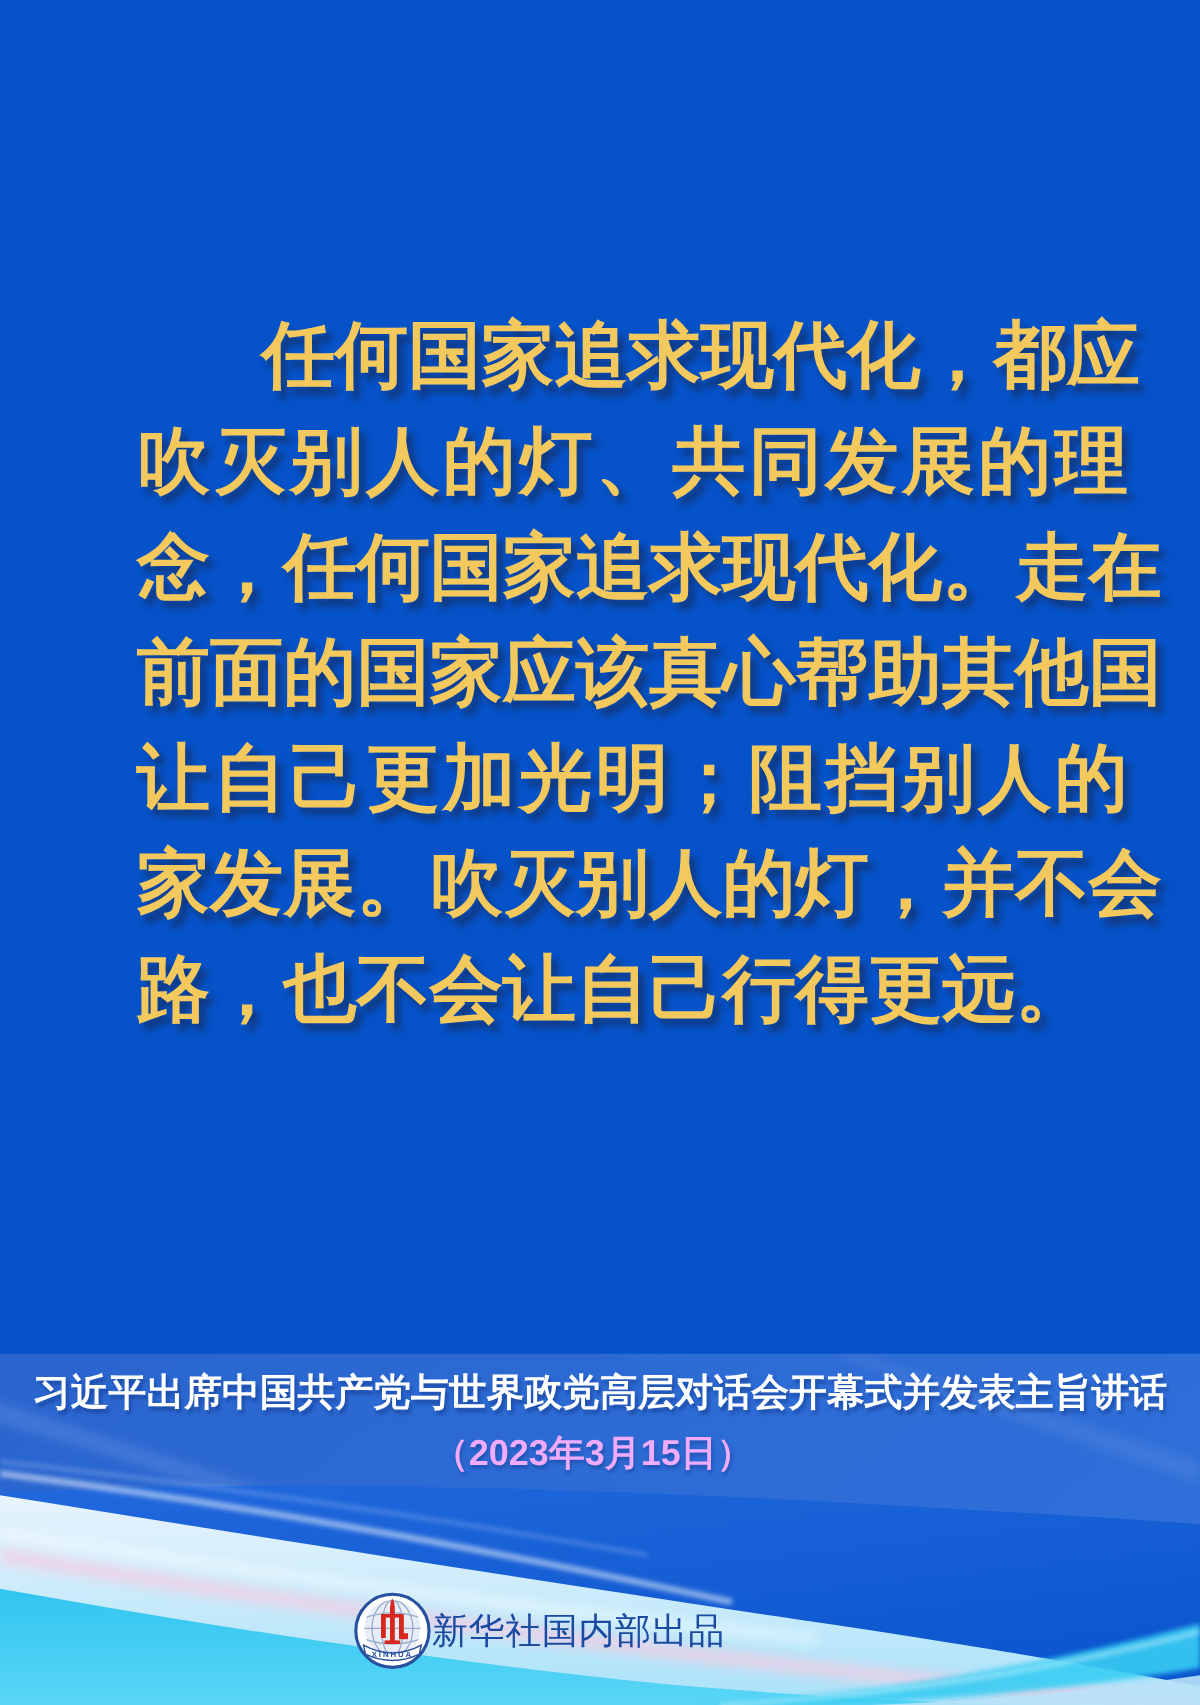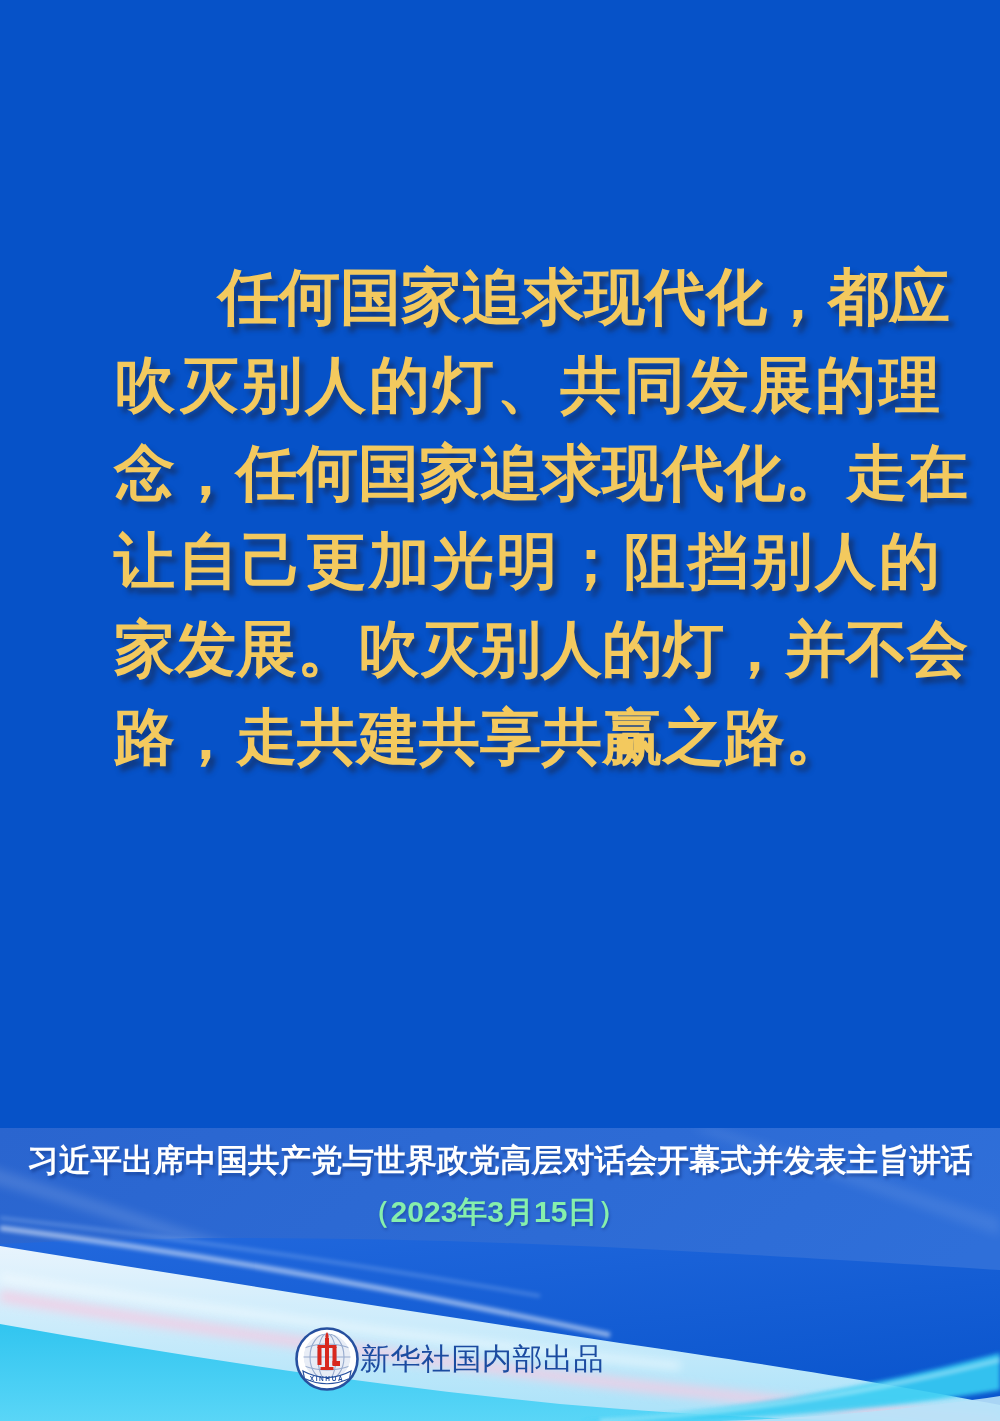--- a/index.html
+++ b/index.html
@@ -69,21 +69,21 @@
     letter-spacing: 0px;
     text-shadow: 2px 3px 3px rgba(0, 25, 90, 0.35);
     z-index: 3;
   }
   .band-date {
     position: absolute;
     top: 1194px;
     left: 0;
     width: 988px;
     text-align: center;
-    color: #86efac;
+    color: #f0abfc;
     font-weight: 700;
     font-size: 30px;
     line-height: 36px;
     text-shadow: 1px 2px 3px rgba(0, 25, 90, 0.3);
     z-index: 3;
   }
   .brand-row {
     position: absolute;
     top: 1322px;
     left: 0;
@@ -104,23 +104,24 @@
 </style>
 </head>
 <body>
 
 <div class="poster">
 
   <section class="quote">
     <div class="qline first">任何国家追求现代化，都应</div>
     <div class="qline">吹灭别人的灯、共同发展的理</div>
     <div class="qline">念，任何国家追求现代化。走在</div>
+    <div class="qline">前面的国家应该真心帮助其他国</div>
     <div class="qline">让自己更加光明；阻挡别人的</div>
     <div class="qline">家发展。吹灭别人的灯，并不会</div>
-    <div class="qline last">路，走共建共享共赢之路。</div>
+    <div class="qline last">路，也不会让自己行得更远。</div>
   </section>
 
   <div class="footer">
     <svg class="waves" viewBox="0 0 1000 293" preserveAspectRatio="none">
       <defs>
         <linearGradient id="gBand" x1="0" y1="0" x2="1" y2="0.35">
           <stop offset="0" stop-color="#2a65cf"></stop>
           <stop offset="1" stop-color="#2f6fd9"></stop>
         </linearGradient>
         <linearGradient id="gDeep" x1="0" y1="0" x2="0.6" y2="1">

